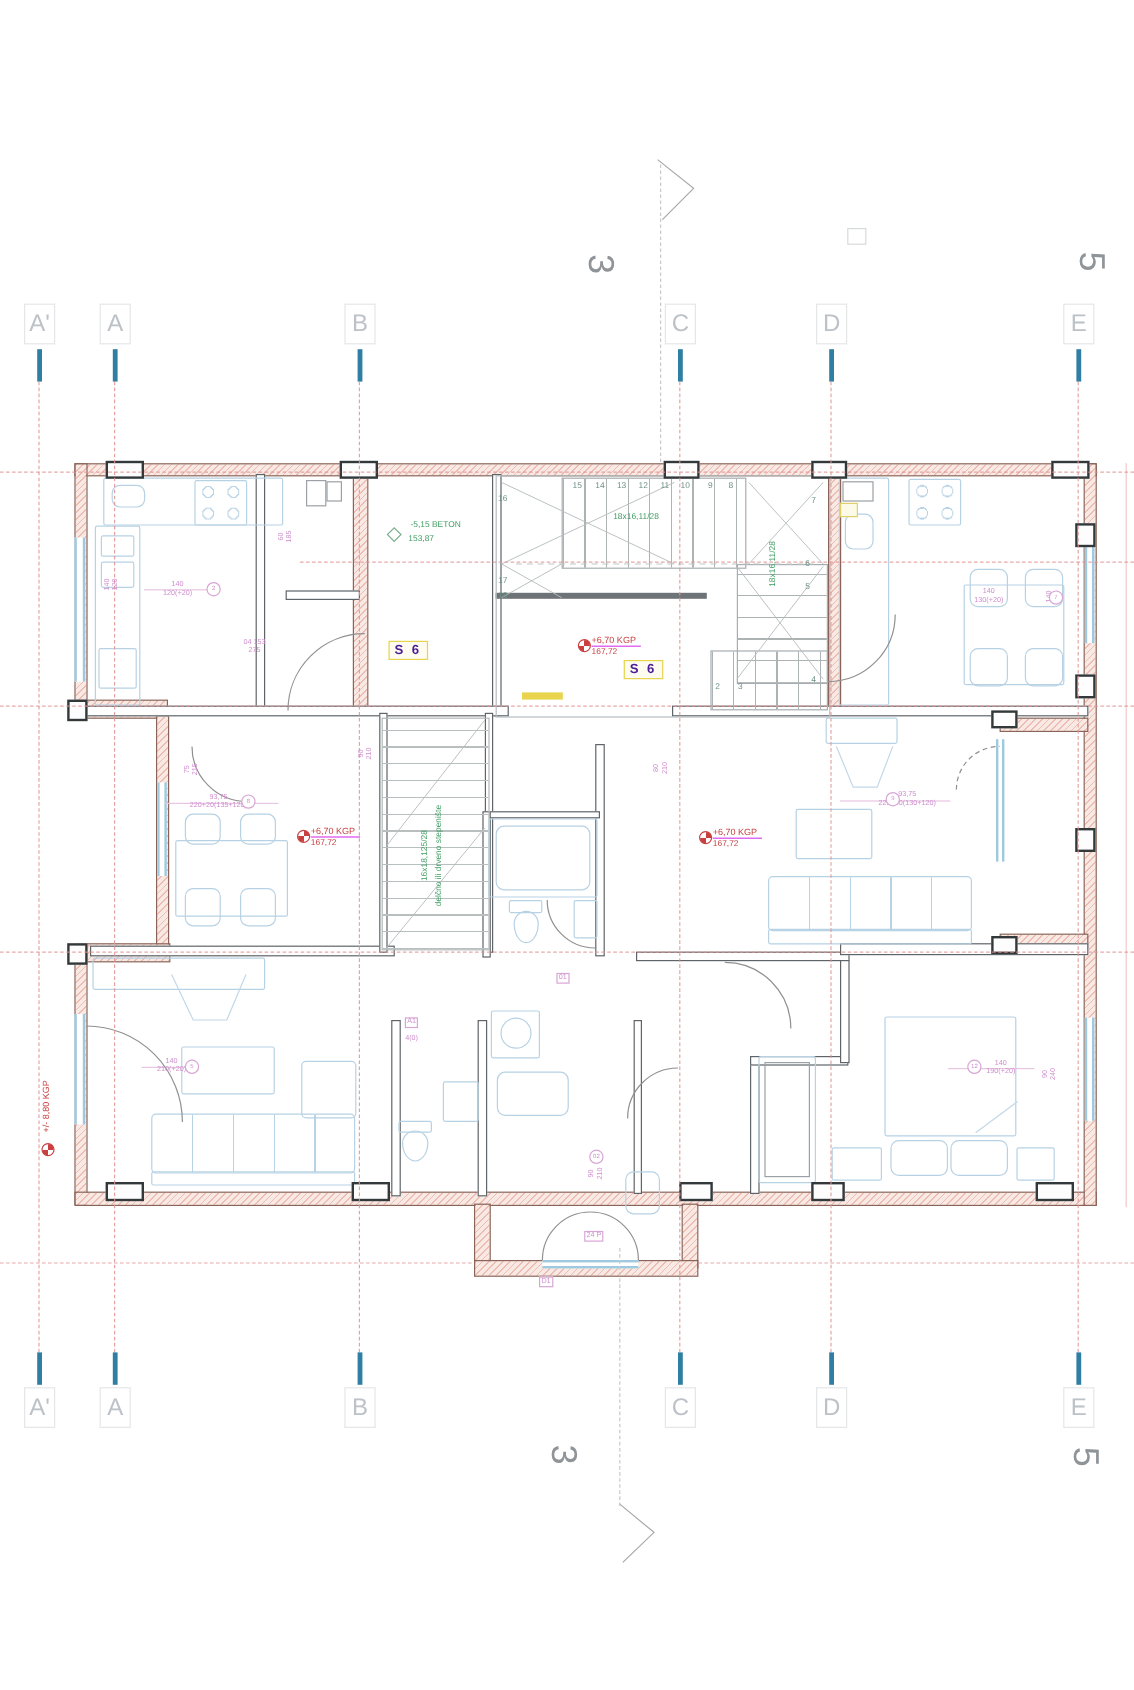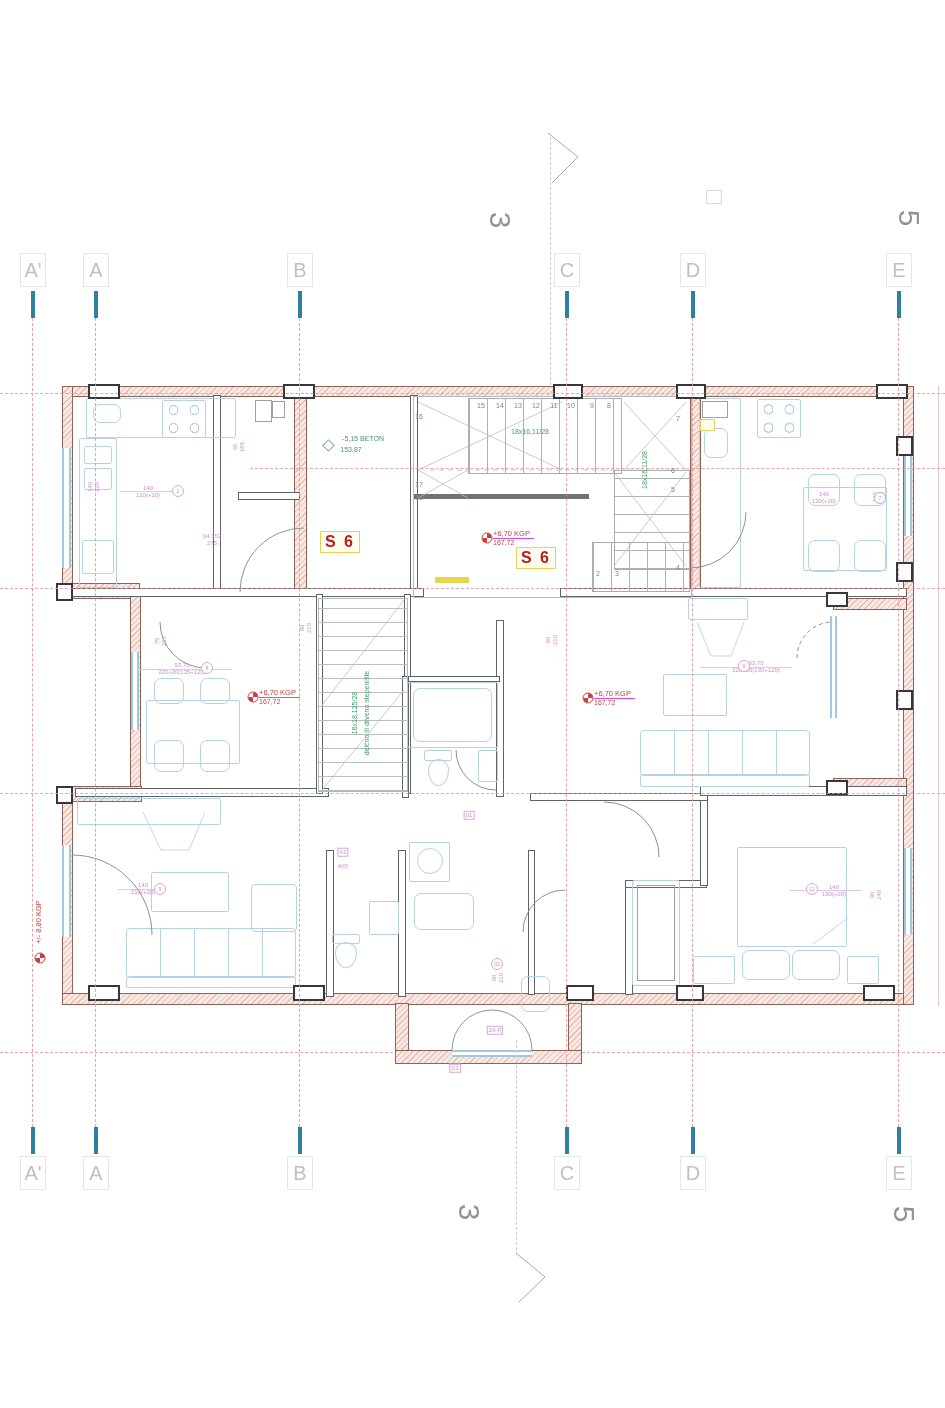--- a/index.html
+++ b/index.html
@@ -57,22 +57,22 @@
   .pcirc{position:absolute;z-index:8;width:10px;height:10px;border:1px solid #d8a6d4;border-radius:50%;
        color:#cf8fcf;font-size:5px;display:flex;align-items:center;justify-content:center;background:#fff}
   .rm{position:absolute;z-index:9}
   .crossm{position:absolute;width:9px;height:9px;border:1.2px solid #c94040;border-radius:50%;
        transform:translate(-50%,-50%);
        background:conic-gradient(#c94040 0 90deg,transparent 90deg 180deg,#c94040 180deg 270deg,transparent 270deg)}
   .rtx{position:absolute;left:6px;top:-9px;color:#c94040;font-size:7.5px;white-space:nowrap}
   .rtx .l1{border-bottom:1px solid #d946ef;padding-right:4px}
   .rtx .l2{font-size:7px}
   .rvert{position:absolute;z-index:9;color:#c94040;font-size:7.5px;white-space:nowrap}
-  .ylab{position:absolute;z-index:9;color:#b91c1c;border:1.3px solid #e6d44f;background:#fefcf0;
-       font-size:16px;font-weight:bold;letter-spacing:2px;padding:1px 4px}
+  .ylab{position:absolute;z-index:9;color:#4c1d95;border:1.3px solid #e6d44f;background:#fefcf0;
+       font-size:11px;font-weight:bold;letter-spacing:2px;padding:1px 4px}
   .lvl{position:absolute;z-index:8;width:7px;height:7px;border:1px solid #7fae8f;transform:rotate(45deg)}
   svg.ov{position:absolute;left:0;top:0;z-index:3}
   .sq{position:absolute;z-index:2;border:1px solid #d7dadc;background:#fff}
 </style>
 </head>
 <body>
 
 <div id="c">
 
   <div>

